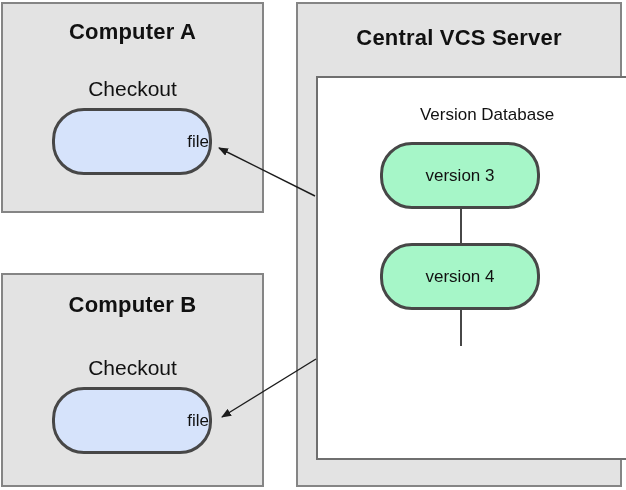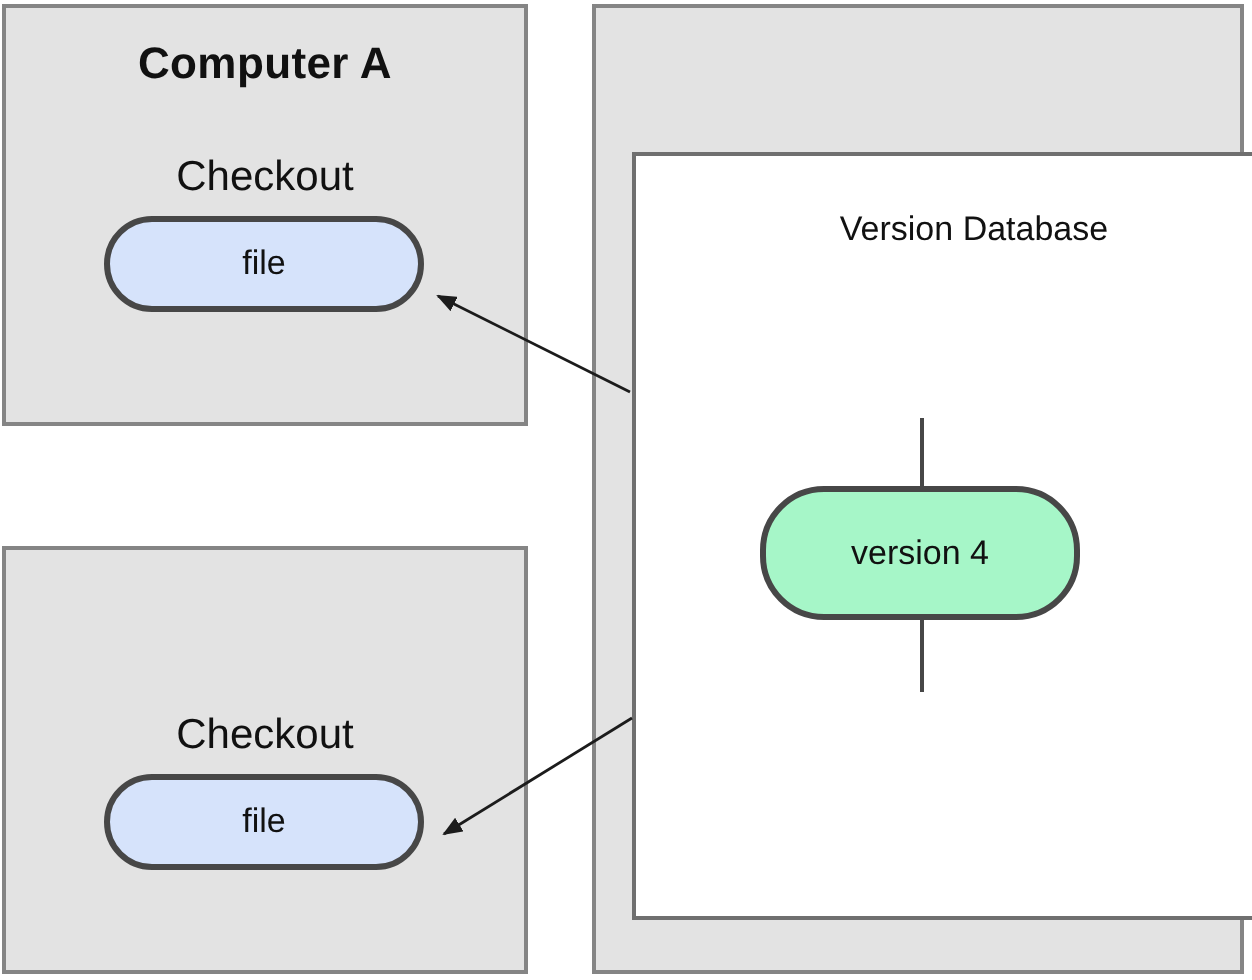--- a/index.html
+++ b/index.html
@@ -59,21 +59,21 @@
 
   .node {
     position: absolute;
     border: 3px solid var(--node_border);
     border-radius: 32px;
     display: flex;
     align-items: center;
     justify-content: center;
     font-size: 17px;
   }
-  .file-node { background: var(--file_fill); width: 160px; height: 48px; left: 49px; }
+  .file-node { background: var(--file_fill); width: 160px; height: 67px; left: 49px; justify-content: flex-end; }
   .panel-computer-a .file-node { top: 104px; }
   .panel-computer-b .file-node { top: 112px; }
 
   .db-box {
     position: absolute;
     left: 18px; top: 72px;
     width: 342px; height: 384px;
     background: var(--db_fill);
     border: 2px solid var(--db_border);
     padding-left: 18px;
@@ -116,31 +116,36 @@
 
   <section class="panel panel-computer-a">
     <h2 class="panel-title">Computer A</h2>
     <div class="action-label">Checkout</div>
     <div class="node file-node">
       <span>file</span>
     </div>
   </section>
 
   <section class="panel panel-computer-b">
+    <h2 class="panel-title">Computer B</h2>
     <div class="action-label">Checkout</div>
     <div class="node file-node">
       <span>file</span>
     </div>
   </section>
 
   <section class="panel panel-server">
+    <h2 class="panel-title">Central VCS Server</h2>
 
     <div class="db-box">
       <div class="db-title">Version Database</div>
 
+      <div class="node version-node version-3">
+        <span>version 3</span>
+      </div>
       <div class="connector connector-top"></div>
 
       <div class="node version-node version-2">
         <span>version 4</span>
       </div>
       <div class="connector connector-bottom"></div>
 
     </div>
   </section>
 

